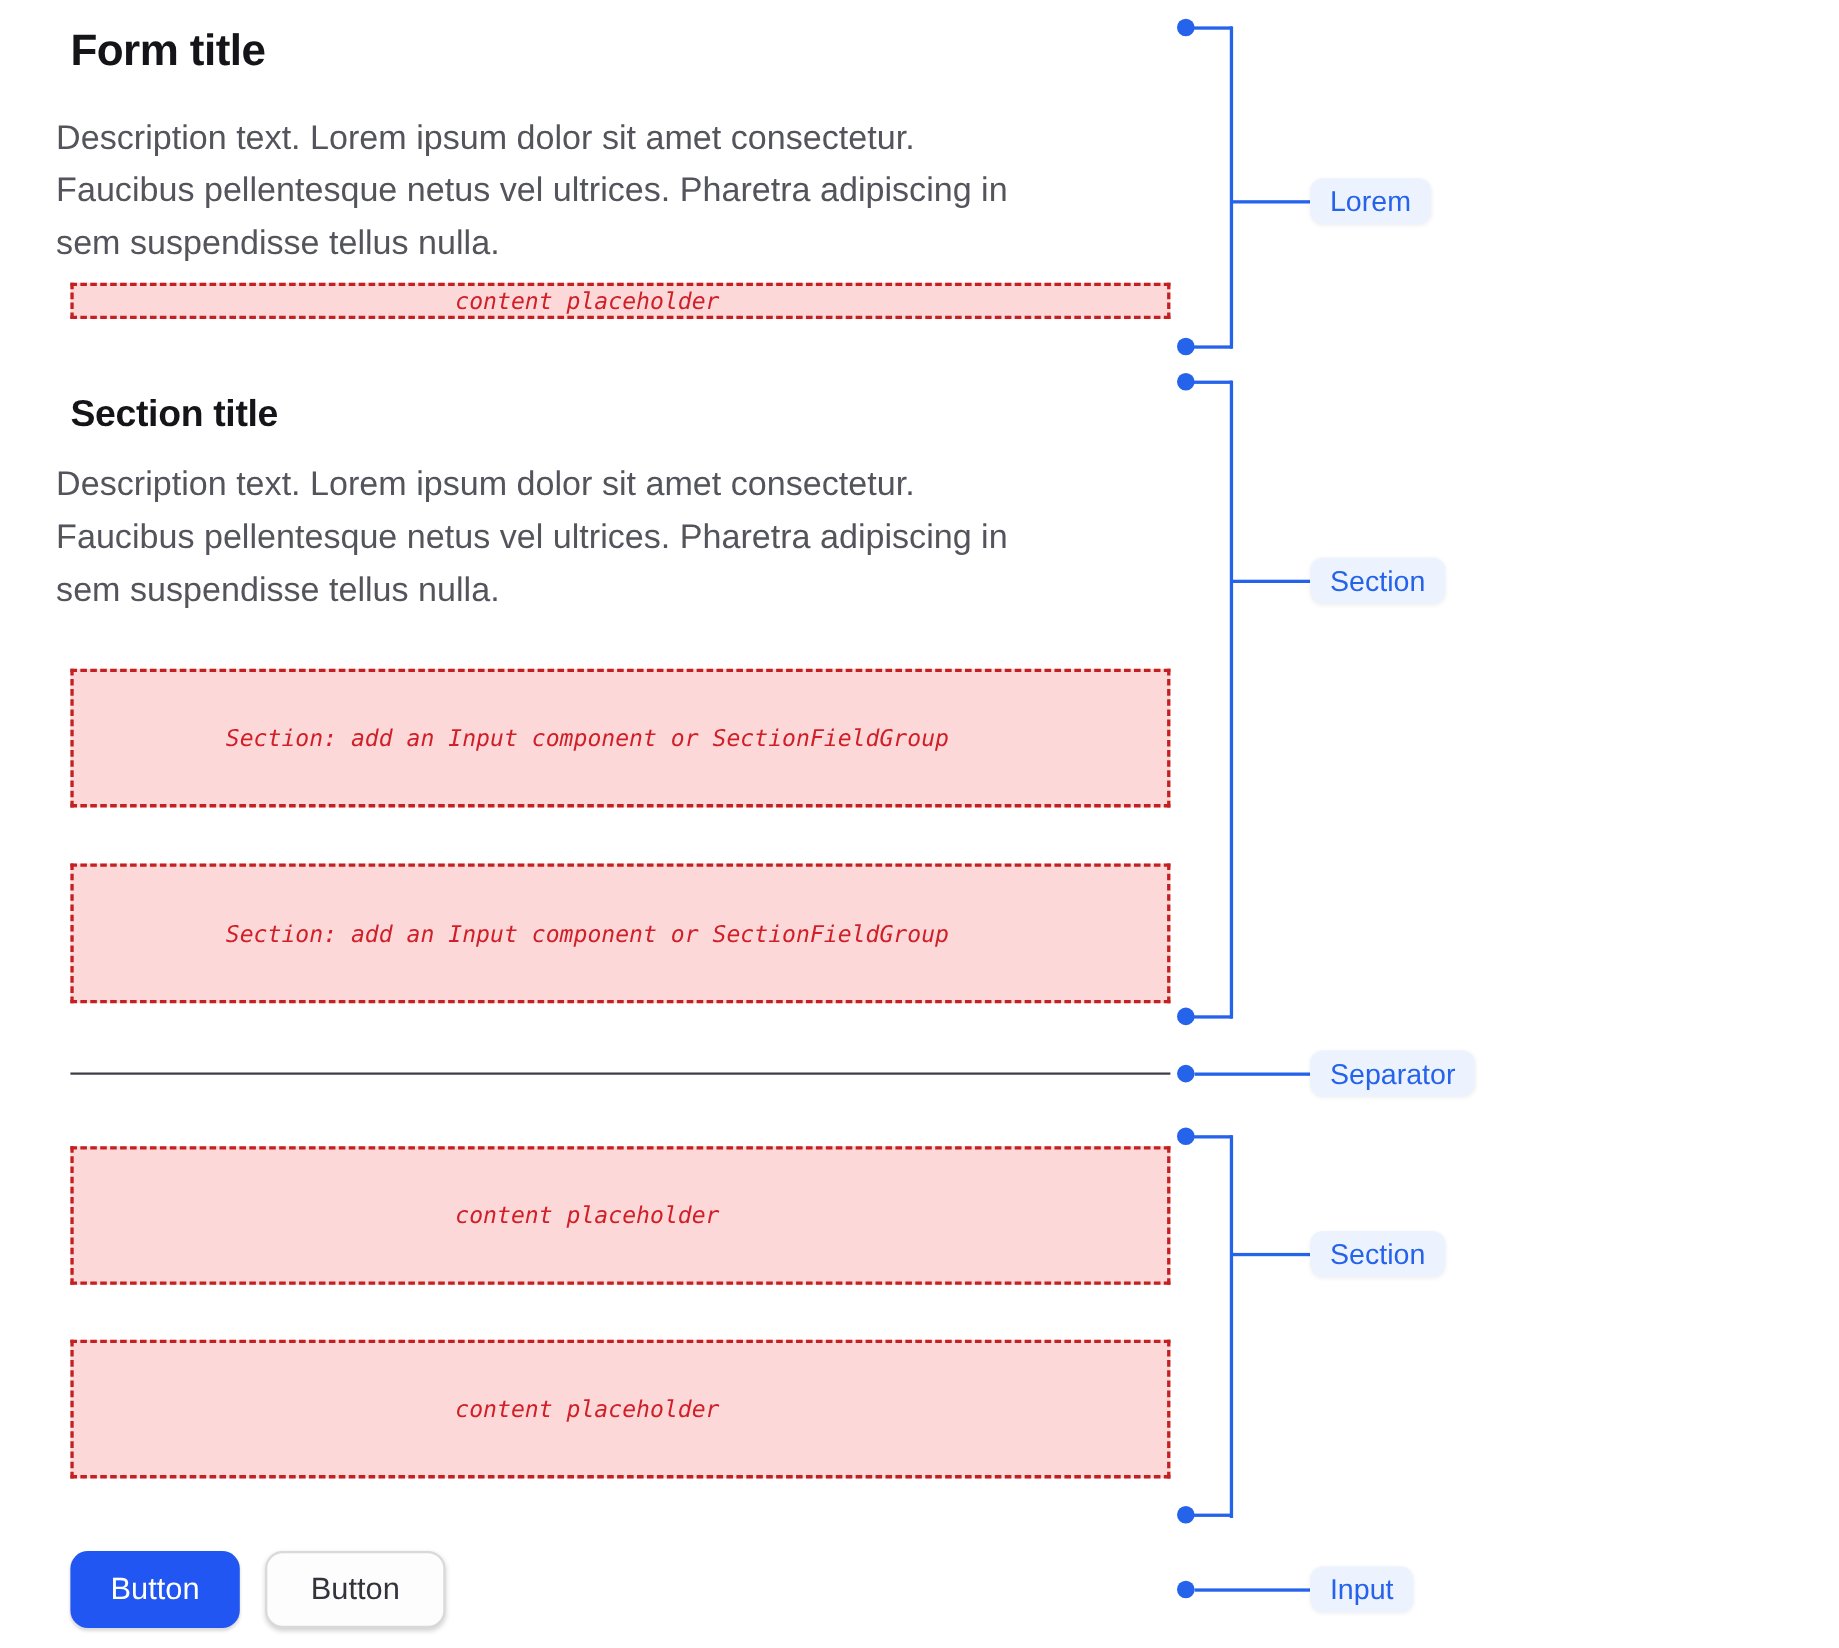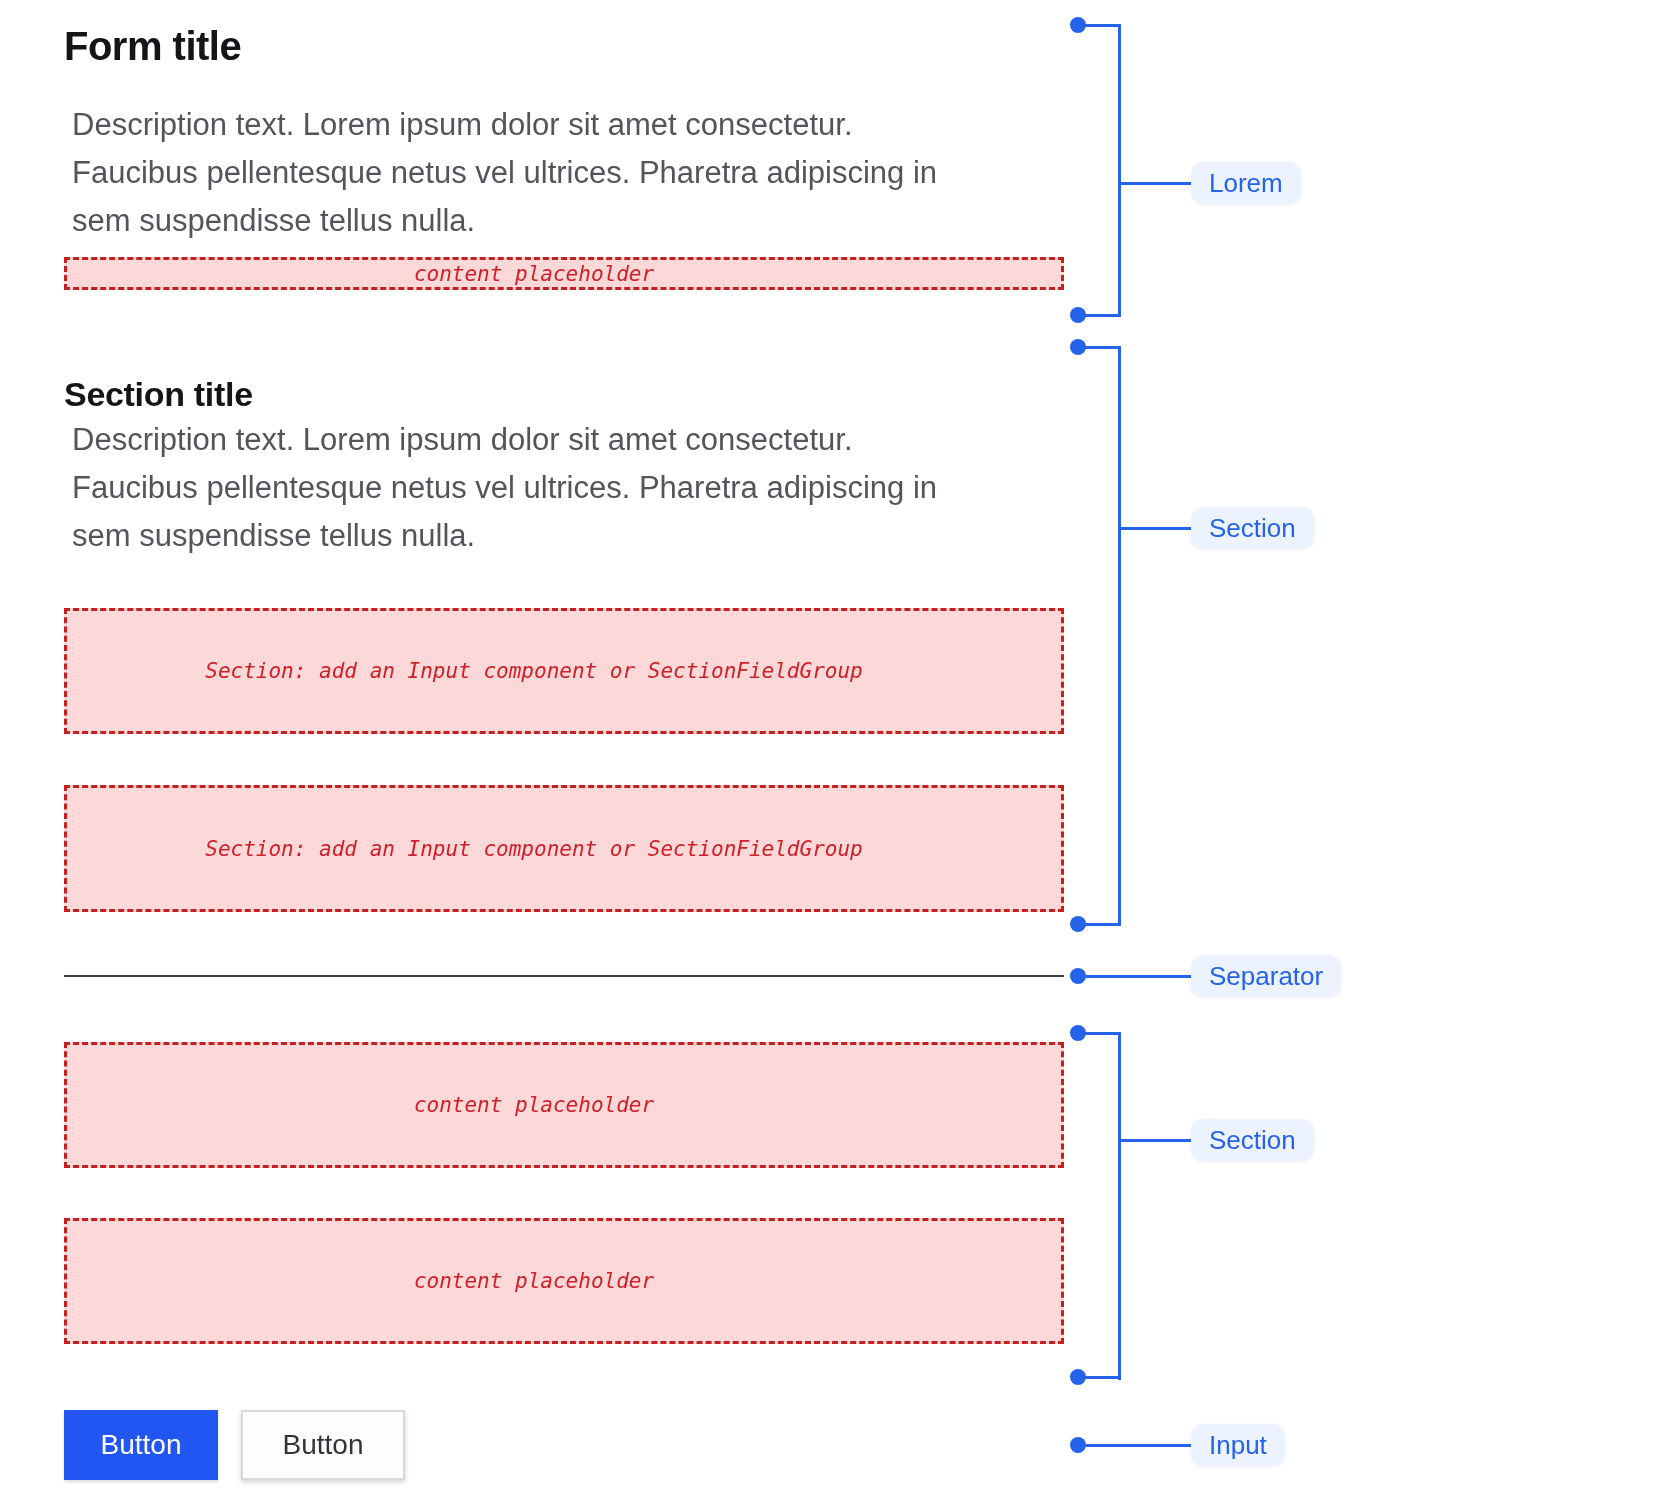--- a/index.html
+++ b/index.html
@@ -12,45 +12,45 @@
     --separator_color:#3b3b42;
     --title_color:#141419;
     --description_color:#54545c;
   }
   html,body{margin:0;padding:0;background:#ffffff;}
   body{font-family:"Liberation Sans", sans-serif;}
   .canvas{position:relative;width:1672px;height:1498px;background:#ffffff;overflow:hidden;margin-left:48px;}
 
   .form-title{position:absolute;left:16px;top:22px;font-size:40px;line-height:48px;
     font-weight:700;letter-spacing:-0.5px;color:var(--title_color);}
-  .section-title{position:absolute;left:16px;top:373px;font-size:34px;line-height:42px;
+  .section-title{position:absolute;left:16px;top:355px;font-size:34px;line-height:42px;
     font-weight:700;letter-spacing:-0.3px;color:var(--title_color);}
 
-  .desc{position:absolute;left:24px;width:960px;font-size:31px;line-height:48px;
+  .desc{position:absolute;left:3px;width:960px;font-size:31px;line-height:48px;
     color:var(--description_color);font-weight:400;}
   .desc-header{top:101px;}
   .desc-section{top:416px;}
   .desc .line{height:48px;white-space:nowrap;}
 
   .ph-box{position:absolute;left:16px;width:1000px;box-sizing:border-box;
     background:var(--placeholder_bg);border:3px dashed var(--placeholder_border);
     display:flex;align-items:center;justify-content:center;
     font-family:"DejaVu Sans Mono", monospace;font-style:italic;
     color:var(--placeholder_red);padding-right:60px;}
   .ph-small{top:257px;height:33px;font-size:21px;}
   .ph-large{height:126px;font-size:21px;}
   .ph-sec1a{top:608px;}
   .ph-sec1b{top:785px;height:127px;}
   .ph-sec2a{top:1042px;}
   .ph-sec2b{top:1218px;}
 
   .separator{position:absolute;left:16px;top:975px;width:1000px;height:2px;
     background:var(--separator_color);}
 
-  .btn{position:absolute;top:1410px;height:70px;border-radius:0;box-sizing:border-box;
+  .btn{position:absolute;top:1410px;height:70px;border-radius:16px;box-sizing:border-box;
     display:flex;align-items:center;justify-content:center;font-size:28px;font-weight:500;
     cursor:pointer;}
   .btn-primary{left:16px;width:154px;background:var(--button_blue);color:#ffffff;
     border:none;box-shadow:0 2px 3px rgba(0,0,0,0.15);}
   .btn-secondary{left:193px;width:164px;background:#fdfdfd;color:#33333b;
     border:2px solid #d9d9d9;box-shadow:0 2px 5px rgba(0,0,0,0.18);}
 
   .dot{position:absolute;width:16px;height:16px;border-radius:50%;
     background:var(--annotation_blue);}
   .aline{position:absolute;background:var(--annotation_blue);}

